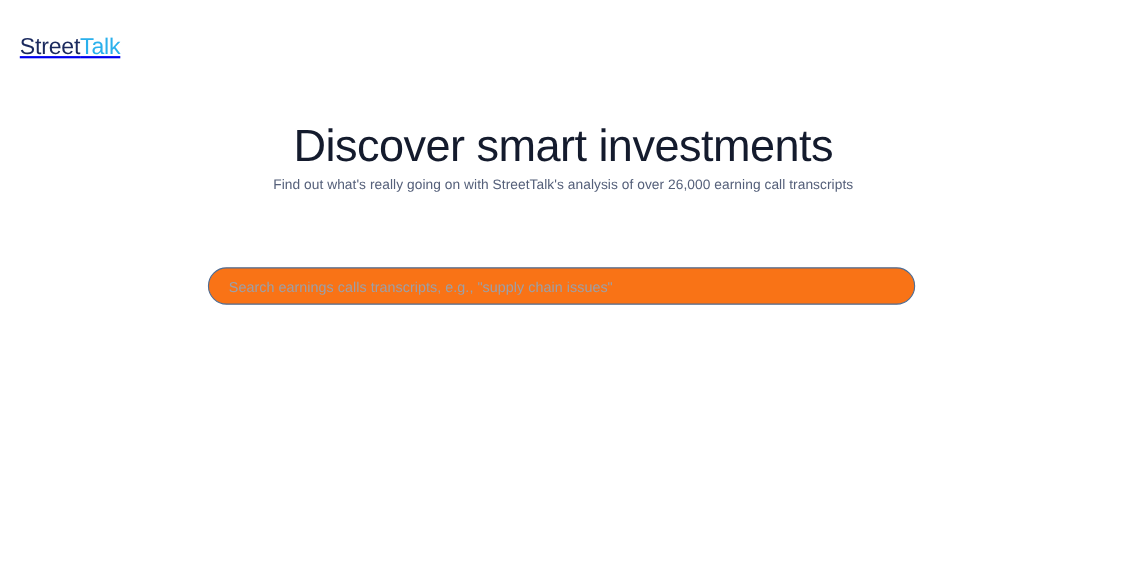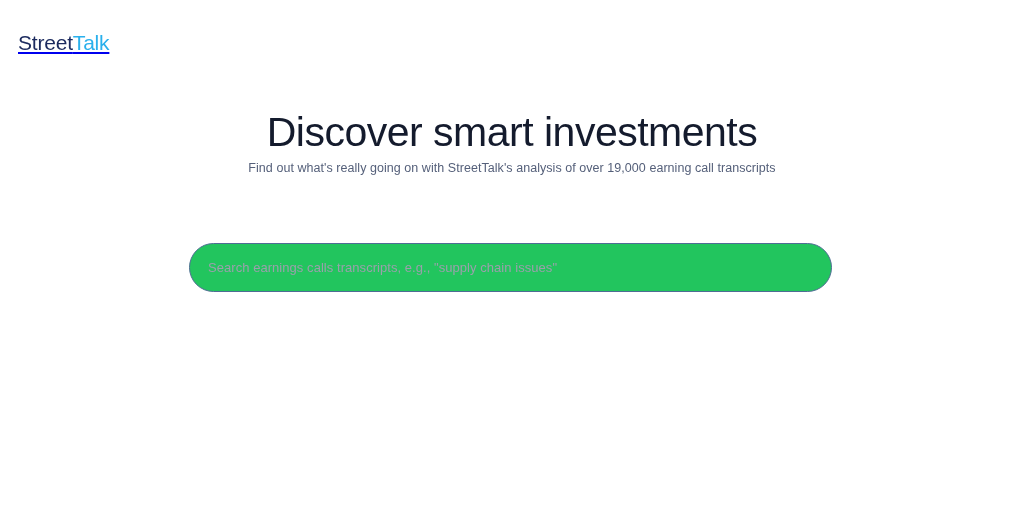--- a/index.html
+++ b/index.html
@@ -88,24 +88,24 @@
   
   .search-wrap {
     position: absolute;
     left: 189px;
     top: 243px;
     width: 643px;
     height: 39px;
   }
   .search-box {
     width: 643px;
-    height: 49px;
+    height: 34px;
     border: 1.5px solid #4f6d94;
     border-radius: 999px;
-    background: #22c55e;
+    background: #f97316;
     display: flex;
     align-items: center;
     padding: 0 18px;
   }
   .search-input {
     width: 100%;
     height: 100%;
     border: 0;
     outline: 0;
     background: transparent;
@@ -129,21 +129,21 @@
   <header class="site-header">
     <a class="logo" href="#">
       <span class="logo-street">Street</span><span class="logo-talk">Talk</span>
     </a>
   </header>
 
   <main class="hero">
 
     <h1 class="hero-title">Discover smart investments</h1>
 
-    <p class="hero-subtitle">Find out what's really going on with StreetTalk's analysis of over 19,000 earning call transcripts</p>
+    <p class="hero-subtitle">Find out what's really going on with StreetTalk's analysis of over 26,000 earning call transcripts</p>
 
     <div class="search-wrap">
       <div class="search-box">
         <input class="search-input" type="text" placeholder="Search earnings calls transcripts, e.g., &quot;supply chain issues&quot;" style="">
       </div>
     </div>
 
   </main>
 
 </div>

